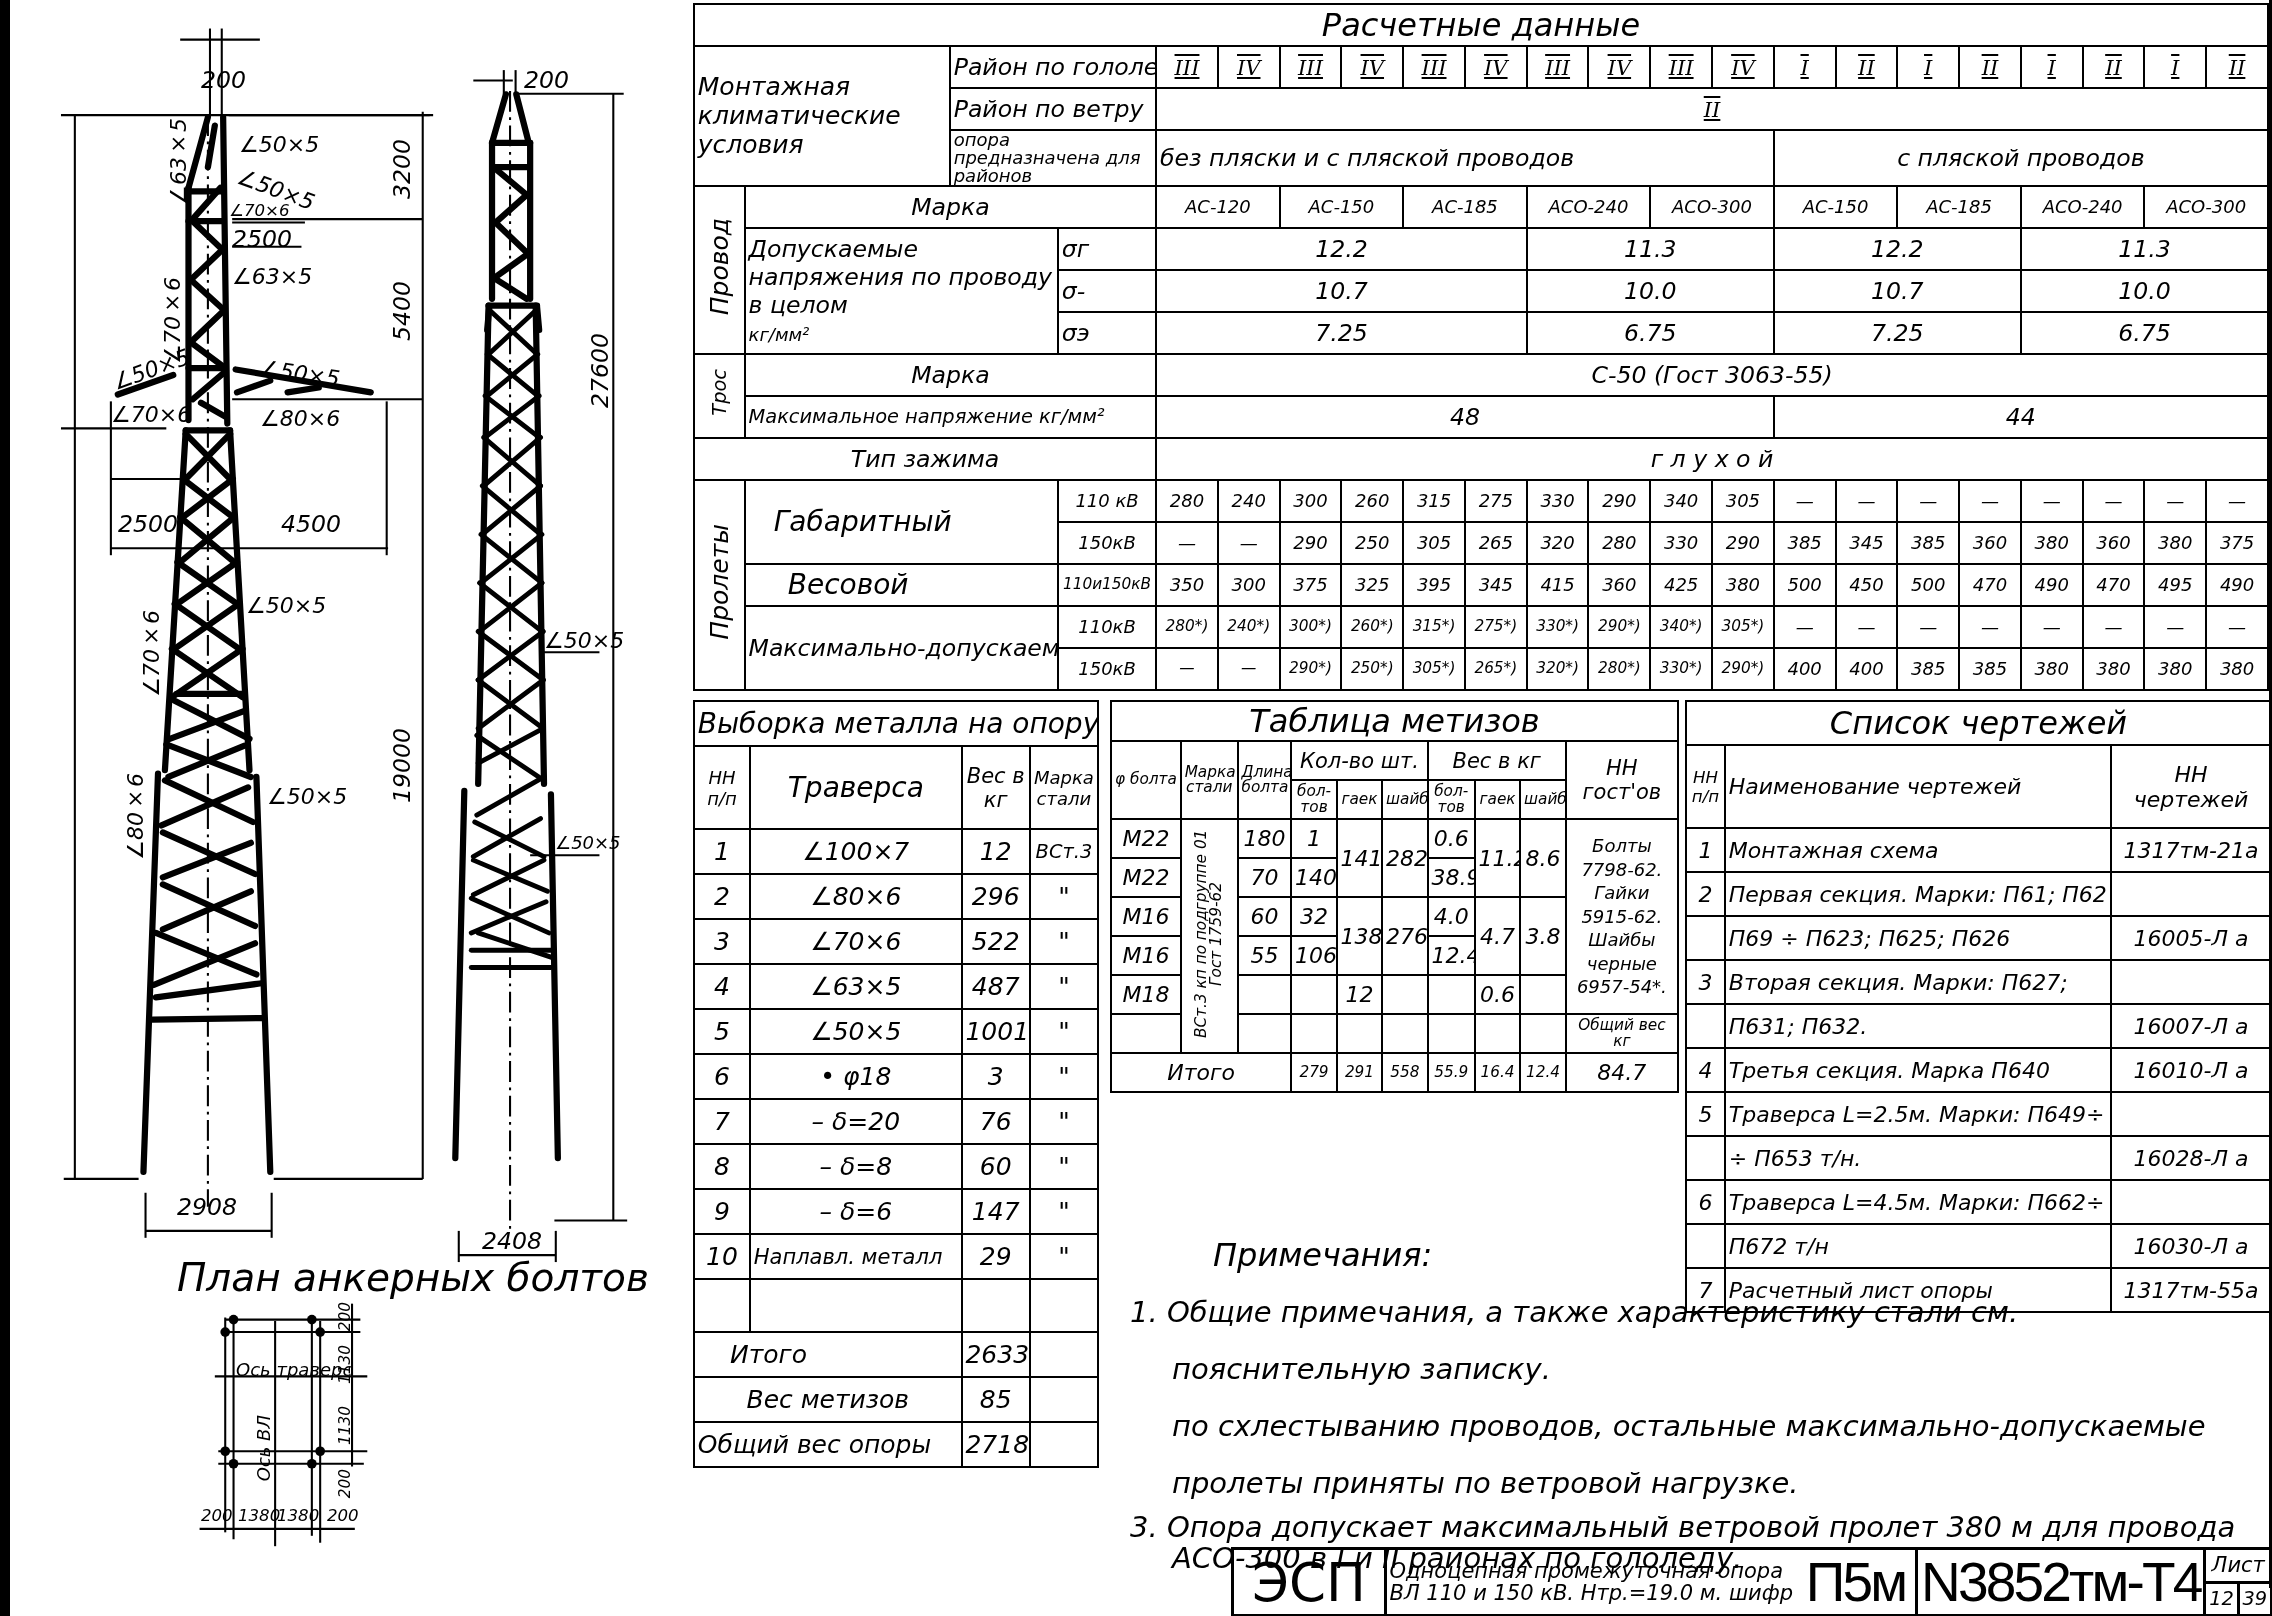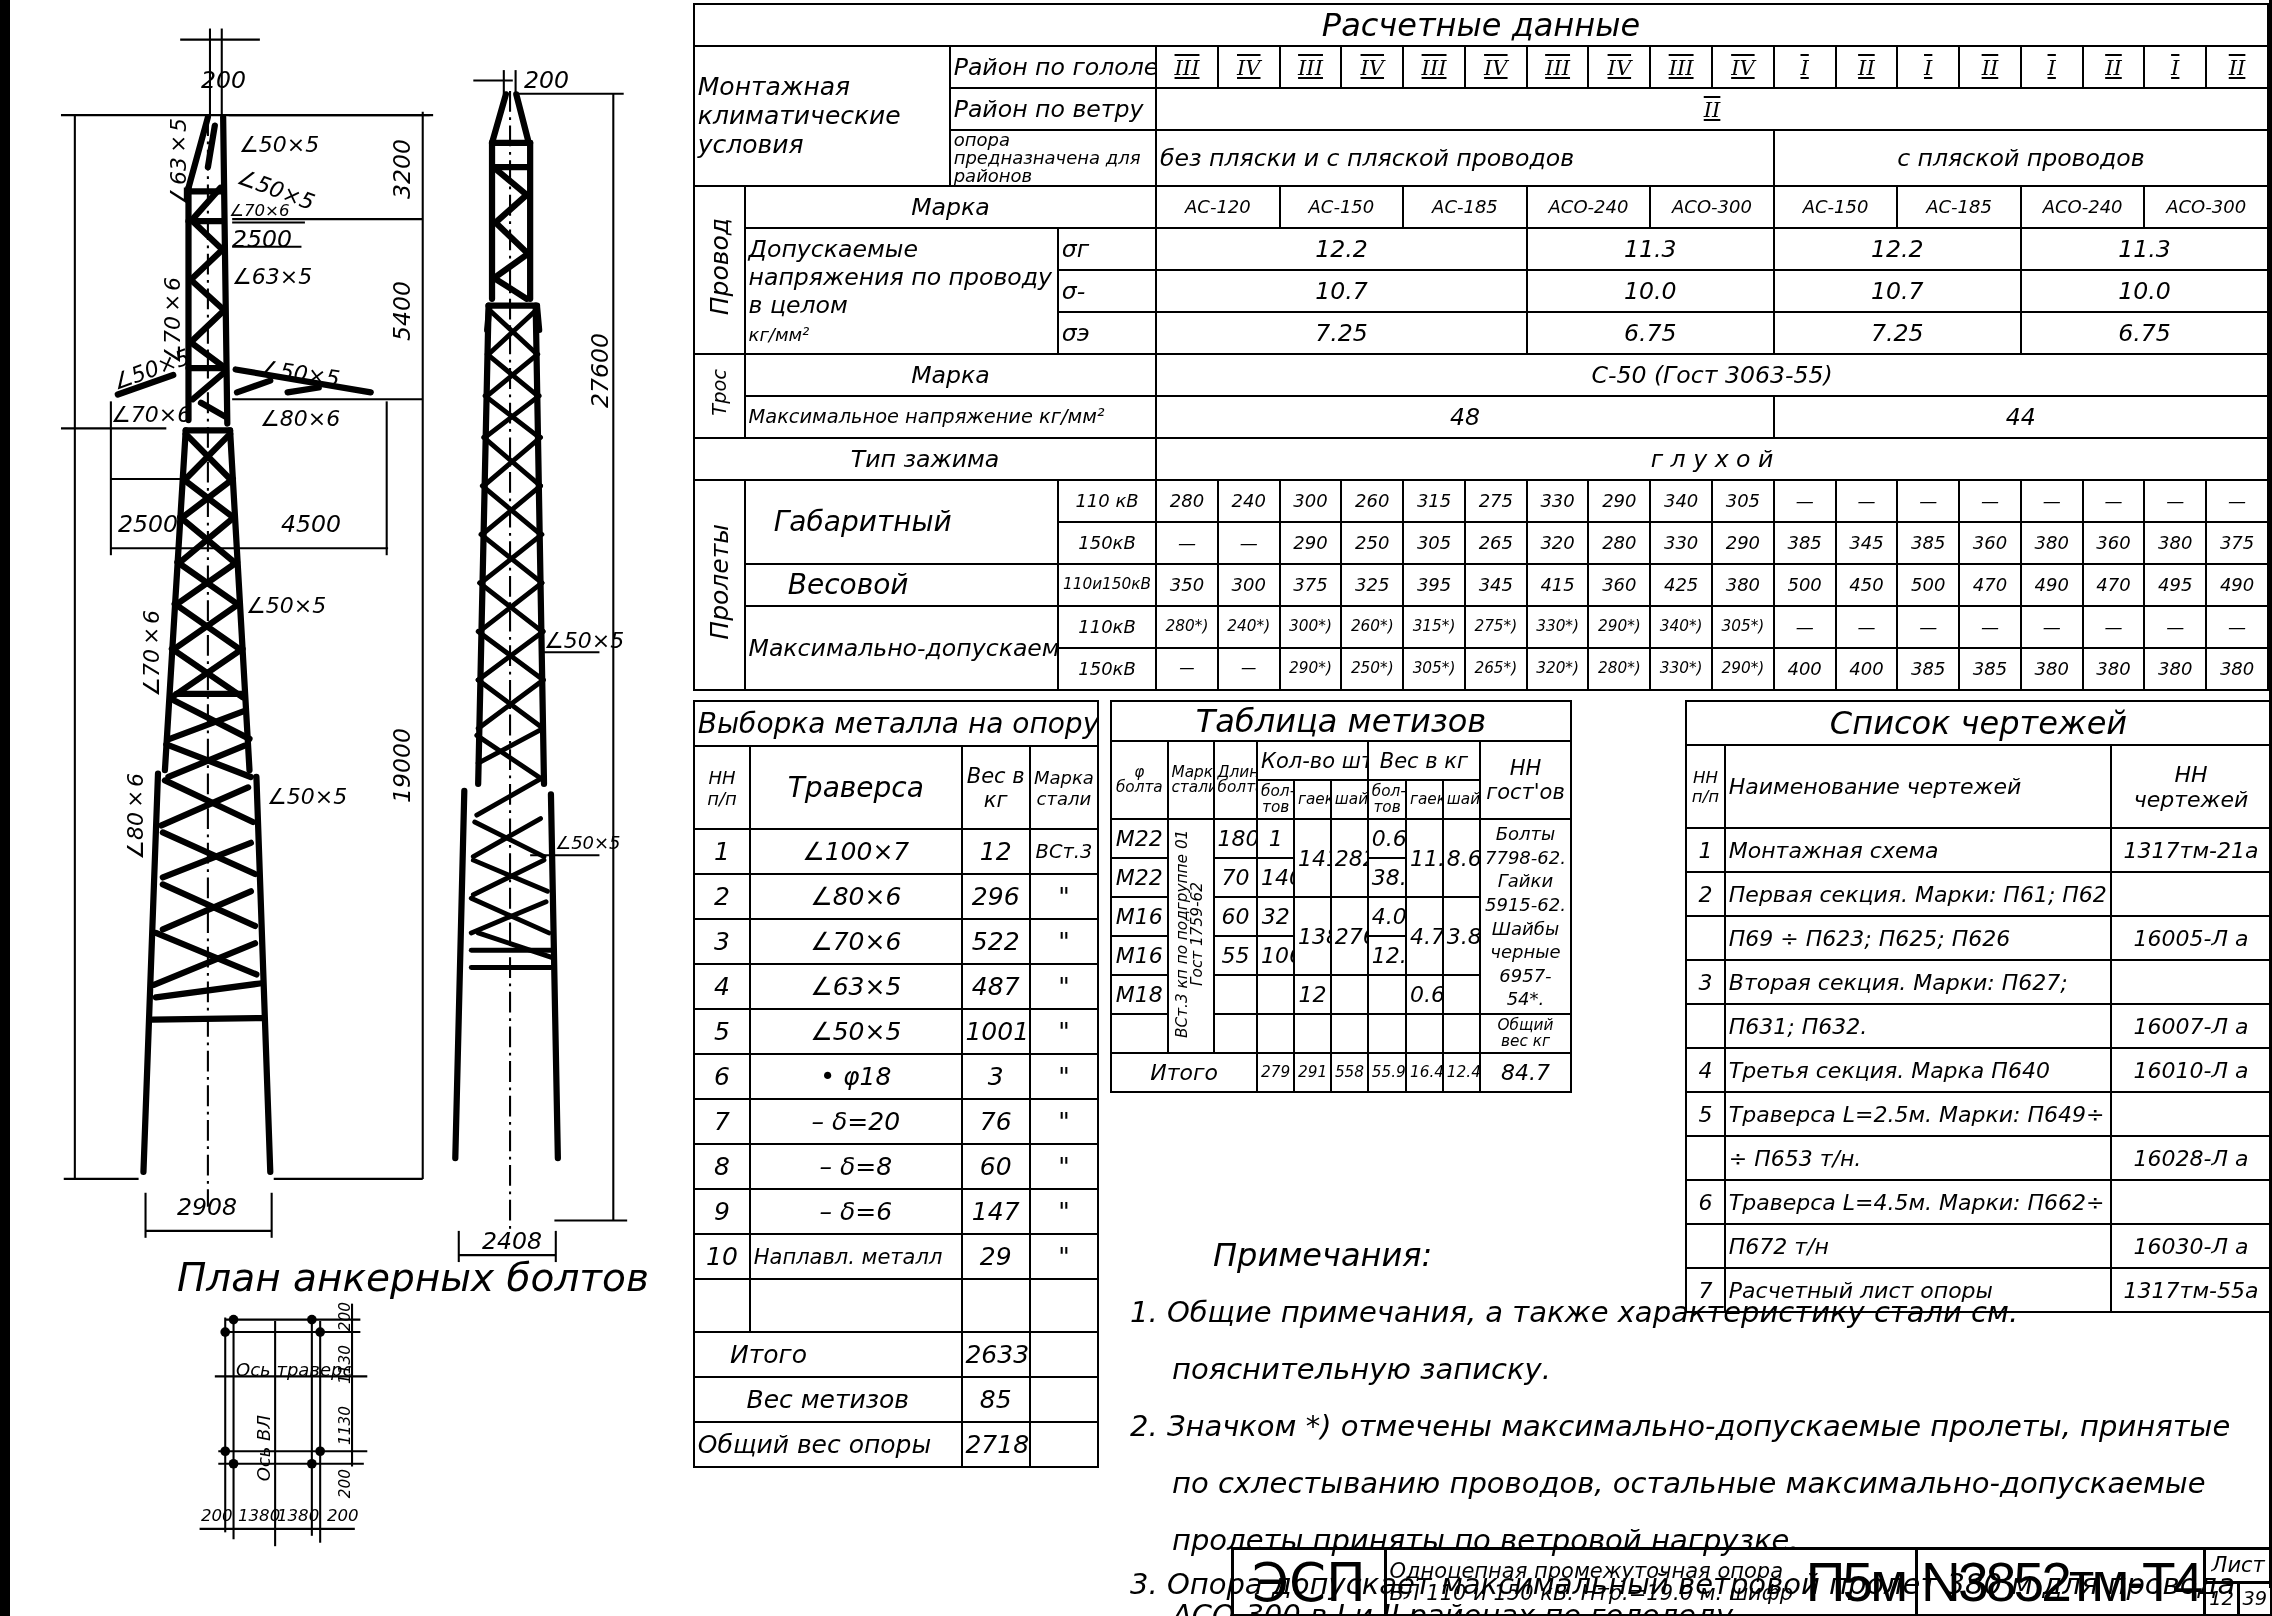--- a/index.html
+++ b/index.html
@@ -19,21 +19,21 @@
   #design { left:693px; top:2.8px; width:1576px; font-size:23.6px;padding-left:16px; }
   #design td { height:40px; }
   #design .sm { font-size:18px; line-height:18px; }
   #design .xs { font-size:15.3px; line-height:15.3px; }
   .roman { text-decoration:underline overline; font-size:21px; font-family:"DejaVu Serif", serif; }
 
   
   #metal { left:693px; top:700px; width:406px; font-size:25px; }
   #metal td { height:43px; }
   
-  #hw { left:1110px; top:700px; width:462px; font-size:22px; }
+  #hw { left:1110px; top:700px; width:569px; font-size:22px; }
   #hw td { height:37px; }
   #hw .xs { font-size:15.3px; line-height:15.3px; }
   
   #draw { left:1685px; top:700px; width:584px; font-size:22px; }
   #draw td { height:42px;border-radius:16px; }
 
   .notes { left:1130px; top:1227px; width:1137px; font-size:29px; line-height:57px; }
   .notes .head { padding-left:83px; font-size:32px; }
   .note-line { white-space:nowrap; }
   .note-indent { padding-left:42px; }
@@ -759,21 +759,20 @@
         <td class="l">Расчетный лист опоры</td>
         <td>1317тм-55а</td>
       </tr>
 </tbody>
   </table>
 
 <div class="abs notes">
   <div class="head">Примечания:</div>
   <div class="note-line">1. Общие примечания, а также характеристику стали см.</div>
   <div class="note-line note-indent">пояснительную записку.</div>
-  <div class="note-line">2. Значком *) отмечены максимально-допускаемые пролеты, принятые</div>
   <div class="note-line note-indent">по схлестыванию проводов, остальные максимально-допускаемые</div>
   <div class="note-line note-indent">пролеты приняты по ветровой нагрузке.</div>
   <div class="note-line" style="line-height:30.5px">3. Опора допускает максимальный ветровой пролет 380 м для провода</div>
   <div class="note-line note-indent" style="line-height:30.5px">АСО-300 в I и II районах по гололеду.</div>
 </div>
 
 <table id="tb" class="abs">
   <tbody>
       <tr>
     <td rowspan="2" class="esp">ЭСП</td>

